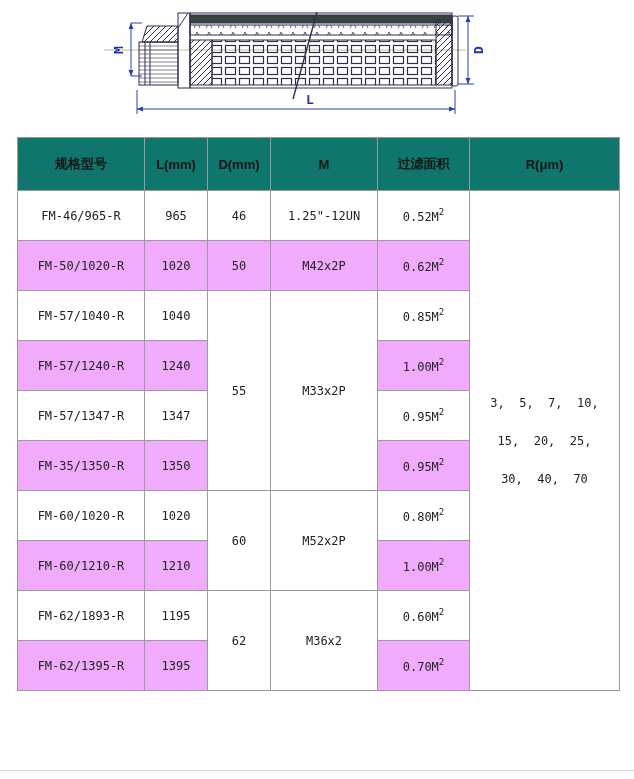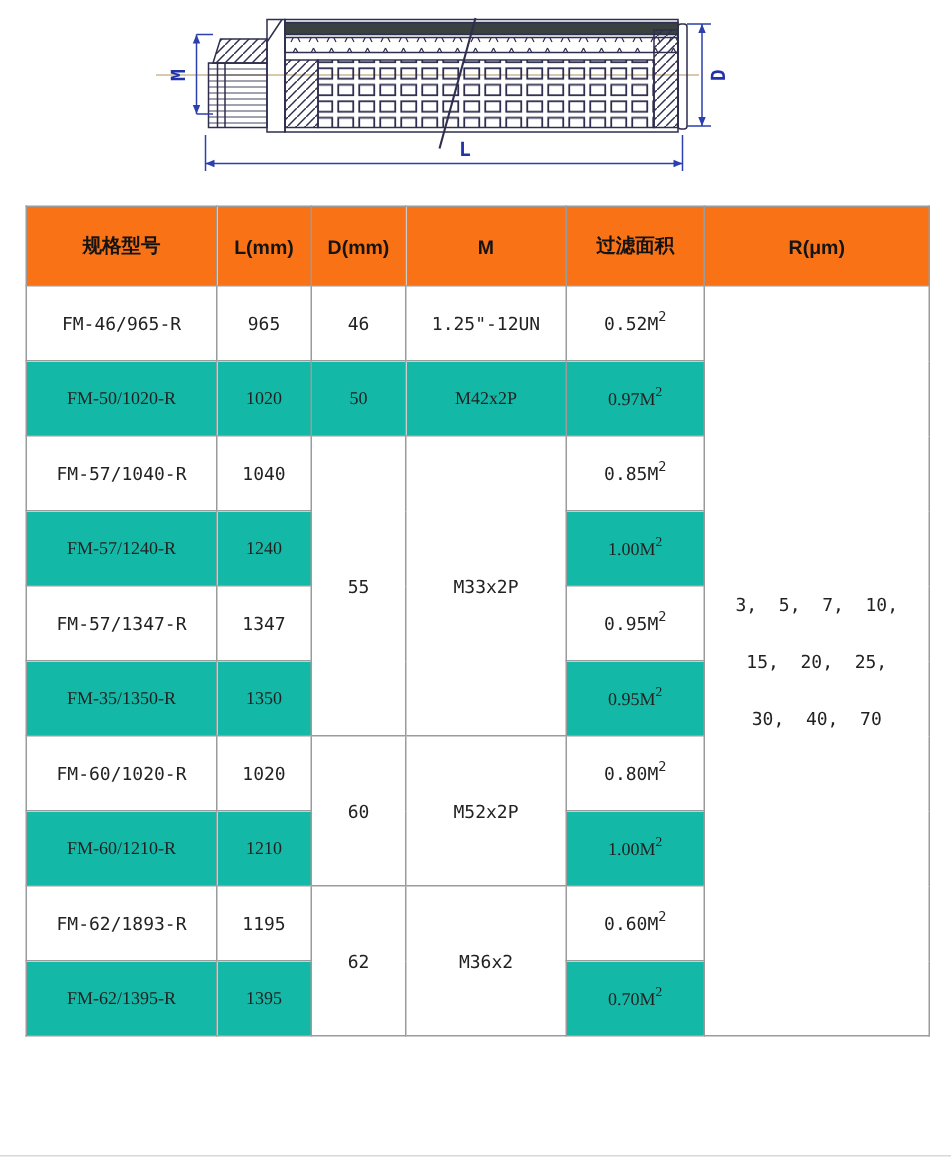--- a/index.html
+++ b/index.html
@@ -23,34 +23,34 @@
     table-layout: fixed;
   }
   table.spec th, table.spec td {
     border: 1px solid #9b9b9b;
     text-align: center;
     vertical-align: middle;
     overflow: hidden;
   }
   table.spec thead th {
     height: 53px;
-    background: #f97316;
+    background: #0f766e;
     font-family: "Liberation Sans", "DejaVu Sans", sans-serif;
     font-weight: bold;
     font-size: 13px;
     color: #141414;
   }
   table.spec td {
     height: 50px;
     font-family: "DejaVu Sans Mono", "Liberation Mono", monospace;
     font-size: 12px;
     color: #222222;
     background: #ffffff;
   }
-  table.spec td.b { background: #14b8a6; font-family: Liberation Serif, serif; }
+  table.spec td.b { background: #f0abfc; }
   td.micron { background: #ffffff; }
   .micron-line { height: 38px; line-height: 38px; white-space: pre; font-size: 12px; }
   sup.m2 { font-size: 9px; position: relative; top: -1px; }
   .bottom-rule {
     position: absolute;
     left: 0; top: 770px;
     width: 634px; height: 1px;
     background: #d8d8d8;
   }
   svg text.dim {
@@ -162,21 +162,21 @@
         <div class="micron-line">3,  5,  7,  10,</div>
         <div class="micron-line">15,  20,  25,</div>
         <div class="micron-line">30,  40,  70</div>
       </td>
     </tr>
     <tr>
       <td class="b">FM-50/1020-R</td>
       <td class="b">1020</td>
       <td class="b">50</td>
       <td class="b">M42x2P</td>
-      <td class="b"><span>0.97M</span><sup class="m2">2</sup></td>
+      <td class="b"><span>0.62M</span><sup class="m2">2</sup></td>
     </tr>
     <tr>
       <td>FM-57/1040-R</td>
       <td>1040</td>
       <td rowspan="4">55</td>
       <td rowspan="4">M33x2P</td>
       <td><span>0.85M</span><sup class="m2">2</sup></td>
     </tr>
     <tr>
       <td class="b">FM-57/1240-R</td>

